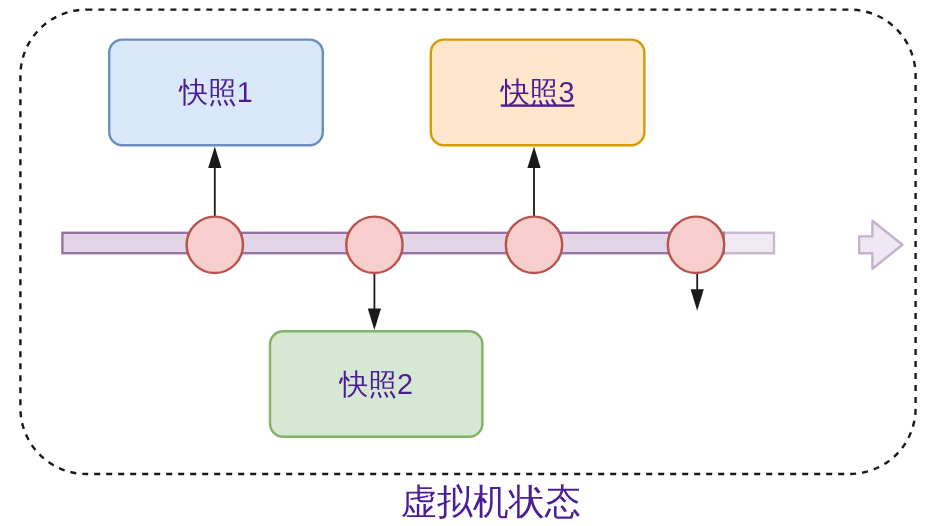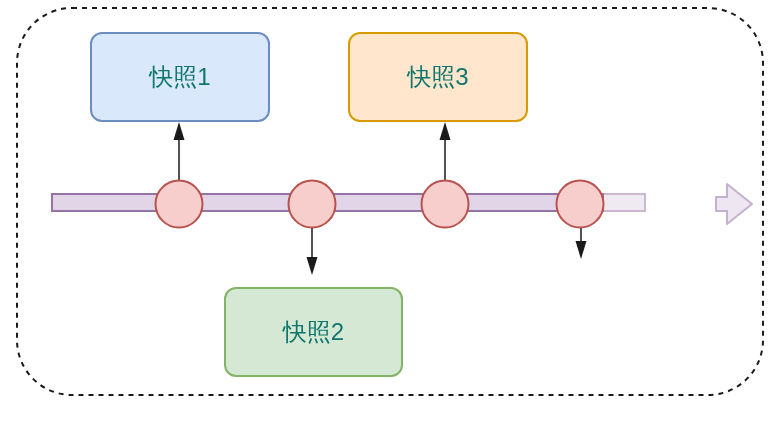--- a/index.html
+++ b/index.html
@@ -2,39 +2,39 @@
 <html><head>
 <meta charset="utf-8">
 <style>
   html, body { margin: 0; padding: 0; background: #ffffff; }
   #stage {
     position: relative;
     width: 782px;
     height: 438px;
     background: #ffffff;
     font-family: "Liberation Sans", "DejaVu Sans", sans-serif;
-    color: #0f766e;
+    color: #4c1d95;
     overflow: hidden;
   }
   #shapes { position: absolute; left: 0; top: 0; }
   .snapshot-box {
     position: absolute;
     width: 180px;
     height: 90px;
     border-radius: 12px;
     border: 2px solid;
     box-sizing: border-box;
     display: flex;
     align-items: center;
     justify-content: center;
     font-size: 24px;
   }
   .box-blue   { left: 90px;  top: 32px;  background: #dae8fc; border-color: #6c8ebf; }
-  .box-orange { left: 348px; top: 32px;  background: #ffe6cc; border-color: #d79b00; }
-  .box-green  { left: 224px; top: 275px; width: 179px; background: #d5e8d4; border-color: #82b366; margin-top: 12px; }
+  .box-orange { left: 358px; top: 32px;  background: #ffe6cc; border-color: #d79b00; text-decoration: underline; }
+  .box-green  { left: 224px; top: 275px; width: 179px; background: #d5e8d4; border-color: #82b366; }
   .diagram-label {
     position: absolute;
     display: flex;
     align-items: center;
     justify-content: center;
     white-space: nowrap;
   }
   .timeline-label   { left: 640px; top: 190px; width: 78px;  height: 28px; font-size: 24px; }
   .current-state    { left: 524px; top: 264px; width: 140px; height: 36px; font-size: 30px; }
   .boundary-caption { left: 319px; top: 401px; width: 180px; height: 34px; font-size: 30px; }
@@ -79,14 +79,15 @@
   <div class="snapshot-box box-orange">
     <span>快照3</span>
   </div>
 
   <div class="snapshot-box box-green">
     <span>快照2</span>
   </div>
 
 
 
+  <div class="diagram-label boundary-caption">虚拟机状态</div>
 
 </div>
 
 </body></html>

